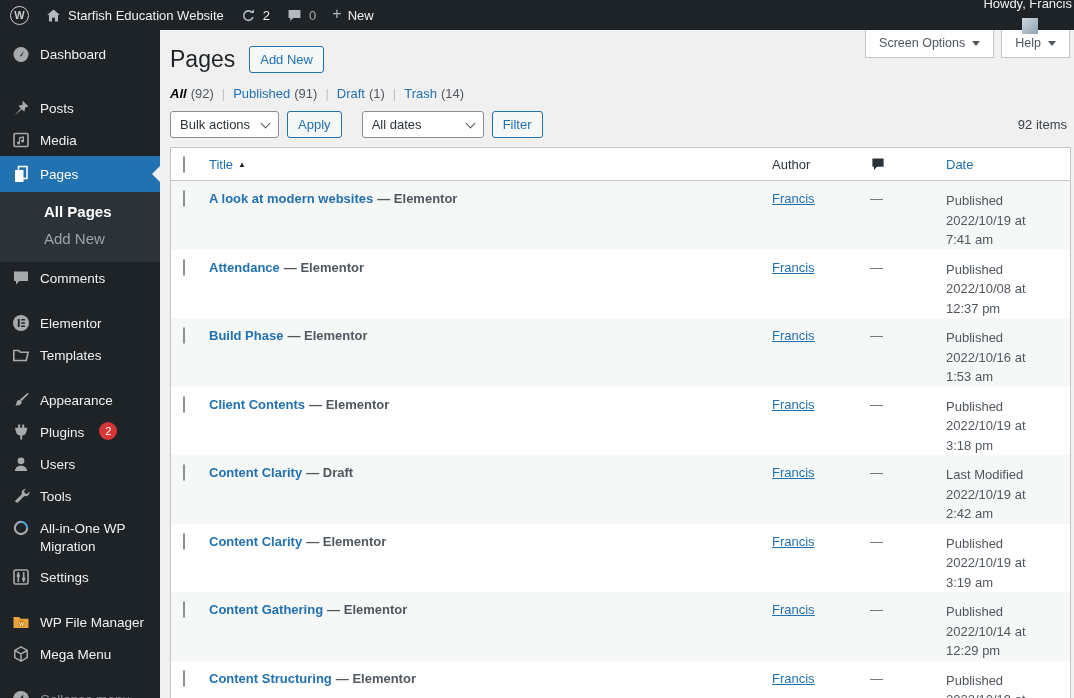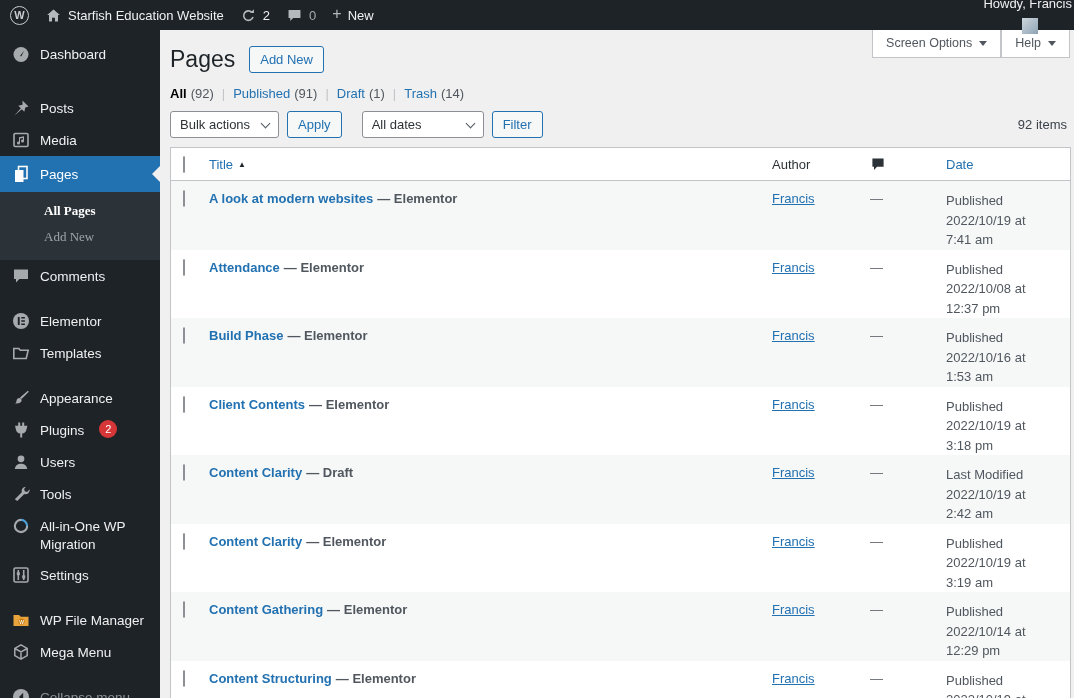--- a/index.html
+++ b/index.html
@@ -23,48 +23,48 @@
   .menu-item { display:flex; align-items:flex-start; gap:9px; padding:6px 8px 6px 11px;
     color:#f0f0f1; font-size:13.5px; cursor:pointer; line-height:1.3; }
   .menu-item svg { width:20px; height:20px; flex:none; }
   .menu-label { padding-top:2px; }
   .gap-lg { margin-top:22px; }
   .gap-sm { margin-top:13px; }
   .menu-item.active { background:#2271b1; color:#fff; position:relative; padding-top:8px; padding-bottom:8px; }
   .menu-item.active::after { content:""; position:absolute; right:0; top:50%; transform:translateY(-50%);
     border:8px solid transparent; border-right-color:#f0f0f1; }
   .submenu { background:#2c3338; padding:6px 0 10px; }
-  .sub-item { display:block; padding:5px 12px 5px 44px; font-size:13px; color:#9ea3a8; cursor:pointer;font-family:Liberation Serif, serif; }
+  .sub-item { display:block; padding:5px 12px 5px 44px; font-size:15px; color:#9ea3a8; cursor:pointer; }
   .sub-item.current { color:#fff; font-weight:bold; }
   .badge { background:#d63638; color:#fff; border-radius:50%; min-width:18px; height:18px; font-size:11px;
     display:inline-flex; align-items:center; justify-content:center; margin-left:6px; padding:0 4px; }
   .dim { color:#8c9196; }
 
   
   .content { position:absolute; top:30px; left:160px; right:0; bottom:0; background:#f0f0f1; overflow:hidden; }
-  .tabs { position:absolute; top:0; right:4px; display:flex; }
+  .tabs { position:absolute; top:0; right:4px; display:flex; gap:7px; }
   .tab { background:#fff; border:1px solid #c3c4c7; border-top:none; padding:6px 13px 7px;
     font-size:12.5px; color:#50575e; display:flex; align-items:center; gap:7px; cursor:pointer; }
   .tri-down { width:0; height:0; border-left:4px solid transparent; border-right:4px solid transparent;
     border-top:5px solid #50575e; }
 
   .title-row { margin:16px 0 0 10px; display:flex; align-items:center; gap:14px; }
   h1 { font-size:23px; font-weight:400; color:#1d2327; }
   .btn { background:#f6f7f7; border:1px solid #2271b1; color:#2271b1; border-radius:3px;
     padding:5px 10px; font-size:13px; cursor:pointer; font-family:inherit; white-space:nowrap; }
 
   .searchbox { position:absolute; top:47px; right:4px; display:flex; gap:7px; align-items:center; }
   .search-input { width:160px; height:28px; border:1px solid #8c8f94; border-radius:3px; background:#fff;
     padding:0 7px; font-size:13px; font-family:inherit; }
 
   .subsubsub { margin:13px 0 0 10px; font-size:13px; display:flex; align-items:center; }
   .fitem { display:flex; align-items:center; }
   .fitem:not(:last-child)::after { content:"|"; color:#c3c4c7; margin:0 8px; }
   .flink { color:#2271b1; cursor:pointer; text-decoration:none; }
-  .flink.current { color:#000; font-weight:bold; }
+  .flink.current { color:#000; font-weight:bold;font-style:italic; }
   .fcount { color:#50575e; margin-left:4px; }
 
   .tablenav { margin:10px 0 0 10px; display:flex; gap:8px; align-items:center; padding-right:7px; }
   .select { background:#fff; border:1px solid #8c8f94; border-radius:3px; padding:5px 9px; font-size:13px;
     color:#2c3338; display:flex; align-items:center; justify-content:space-between; cursor:pointer; }
   .select.bulk { min-width:108px; }
   .select.dates { min-width:122px; }
   .chev { width:7px; height:7px; border-right:1.6px solid #50575e; border-bottom:1.6px solid #50575e;
     transform:rotate(45deg); margin-top:-3px; margin-left:12px; flex:none; }
   .items-count { margin-left:auto; font-size:13px; color:#3c434a; }

